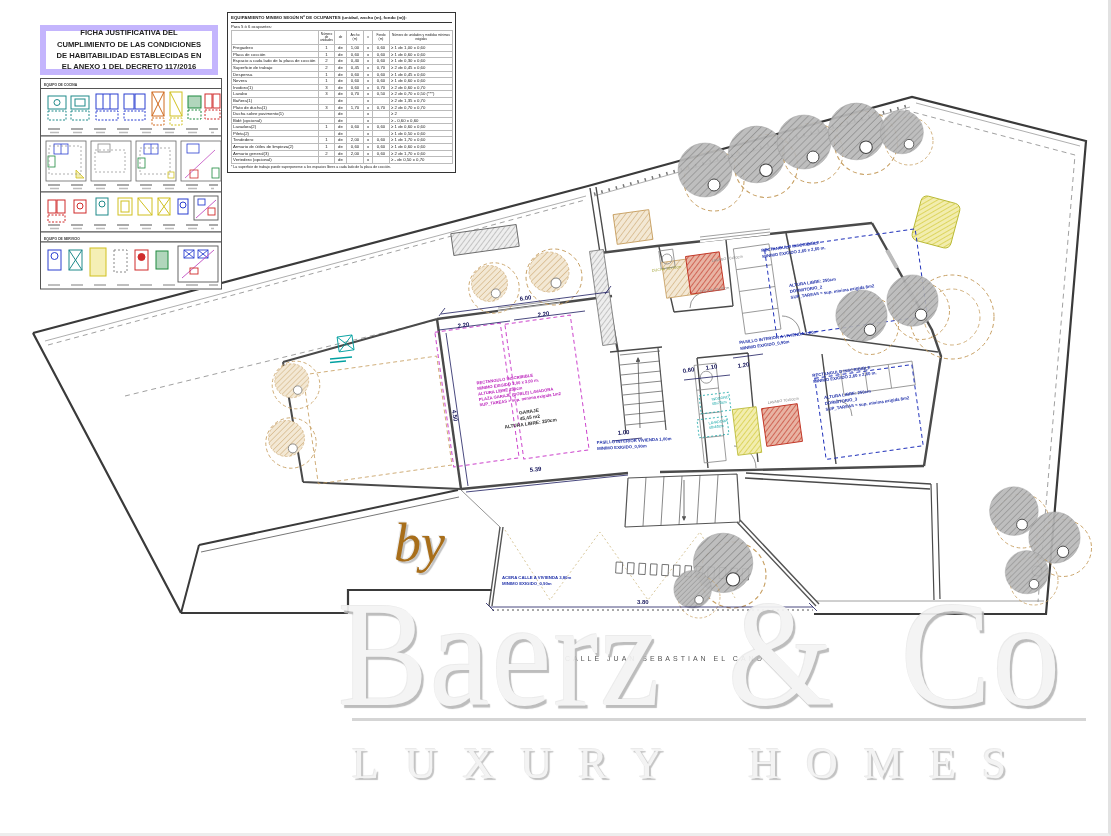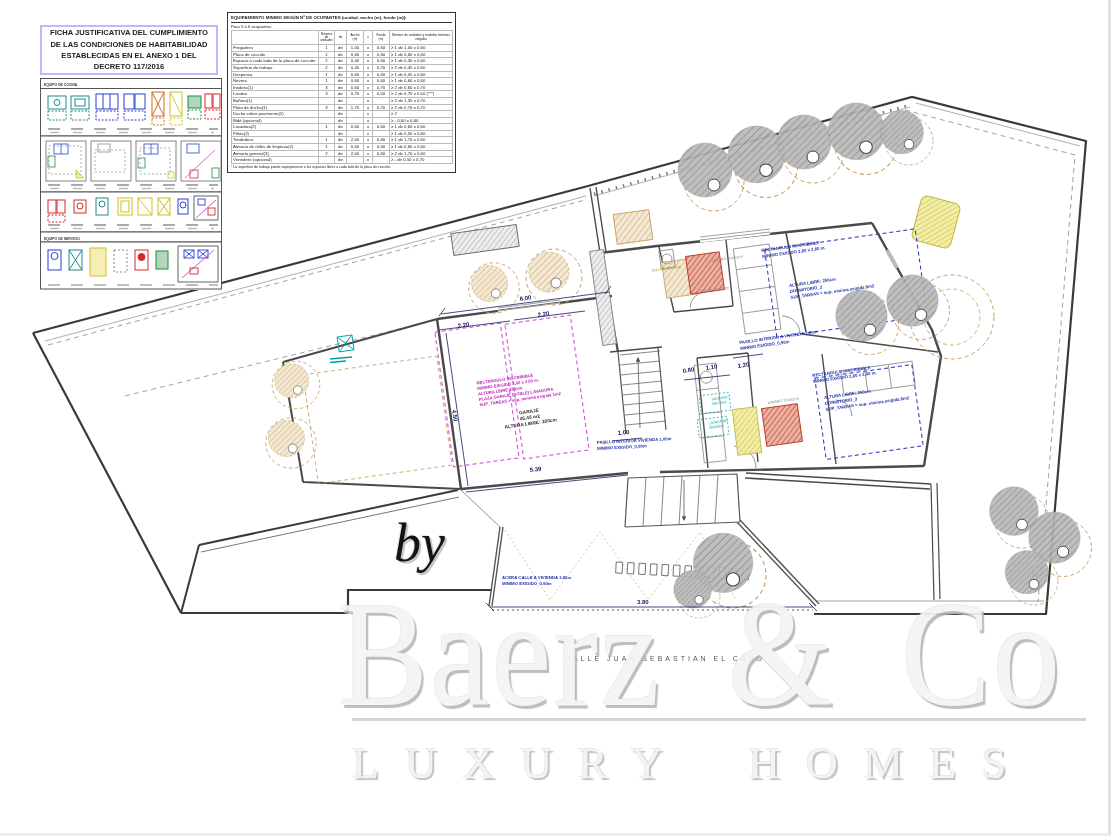--- a/index.html
+++ b/index.html
@@ -10,21 +10,21 @@
   svg text{font-family:"Liberation Sans",sans-serif;}
   .tdim{font-size:6px;font-weight:bold;fill:#1a1a5e;}
   .tann{font-size:4.3px;font-weight:bold;fill:#2233aa;}
   .tmag{font-size:4.2px;font-weight:bold;fill:#bb22bb;}
   .tgar{font-size:4.8px;font-weight:bold;fill:#333;}
   .tgray{font-size:3.8px;fill:#888;}
   .tcyan{font-size:3.6px;fill:#00a0a0;}
   .tolive{font-size:3.8px;fill:#a0a030;}
   .tstreet{font-size:7px;fill:#555;letter-spacing:3px;}
 
-  .title-block{position:absolute;left:40px;top:25px;width:178px;height:50px;border:2px solid #c4b5fd;
+  .title-block{position:absolute;left:40px;top:25px;width:178px;height:50px;border:6px solid #c4b5fd;
     display:flex;align-items:center;justify-content:center;text-align:center;
     font-weight:bold;font-size:7.6px;line-height:1.5;color:#222;padding:2px 6px;box-sizing:border-box;
     background:#fff;z-index:3;}
   .legend{position:absolute;left:40px;top:78px;width:182px;height:212px;z-index:3;background:#fff;}
   .legend-header{font-size:3.4px;font-weight:bold;fill:#333;}
 
   .equip-table{position:absolute;left:227px;top:12px;width:229px;height:161px;border:1px solid #333;
     background:#fff;font-size:4.3px;line-height:1.3;color:#222;padding:2px 3px;box-sizing:border-box;z-index:3;}
   .et-title{font-weight:bold;font-size:4.4px;border-bottom:1.5px solid #333;padding-bottom:1px;white-space:nowrap;overflow:hidden;}
   .et-sub{font-size:4.2px;margin:1px 0;}
@@ -35,21 +35,21 @@
   .c-num{width:13px;text-align:center;}
   .c-de{width:9px;text-align:center;}
   .c-an{width:14px;text-align:center;}
   .c-x{width:6px;text-align:center;}
   .c-fo{width:14px;text-align:center;}
   .c-req{width:60px;text-align:left;padding-left:2px;}
   .et-foot{font-size:3.5px;margin-top:1.5px;}
 
   .wm{position:absolute;inset:0;pointer-events:none;z-index:5;opacity:.92;}
   .wm-by{position:absolute;left:394px;top:512px;font-family:"Liberation Serif",serif;font-style:italic;
-    font-size:54px;color:#000000;text-shadow:2px 2px 1px #bdbdbd,-1px -1px 0 #e9e9e9;}
+    font-size:54px;color:#a16207;text-shadow:2px 2px 1px #bdbdbd,-1px -1px 0 #e9e9e9;}
   .wm-brand{position:absolute;left:338px;top:568px;font-family:"Liberation Serif",serif;font-size:150px;
     transform:scaleX(.9);transform-origin:left top;color:#f4f4f4;white-space:nowrap;
     word-spacing:34px;letter-spacing:2px;text-shadow:2.5px 2.5px 1px #b8b8b8,-1px -1px 0 #eaeaea;}
   .wm-line{position:absolute;left:352px;top:718px;width:734px;height:2.5px;background:#d2d2d2;}
   .wm-tag{position:absolute;left:352px;top:726px;font-family:"Liberation Serif",serif;font-size:44px;
     letter-spacing:26px;word-spacing:24px;color:#f2f2f2;white-space:nowrap;
     text-shadow:2px 2px 1px #bdbdbd,-1px -1px 0 #e9e9e9;margin-top:12px;}
 </style>
 </head>
 <body>

